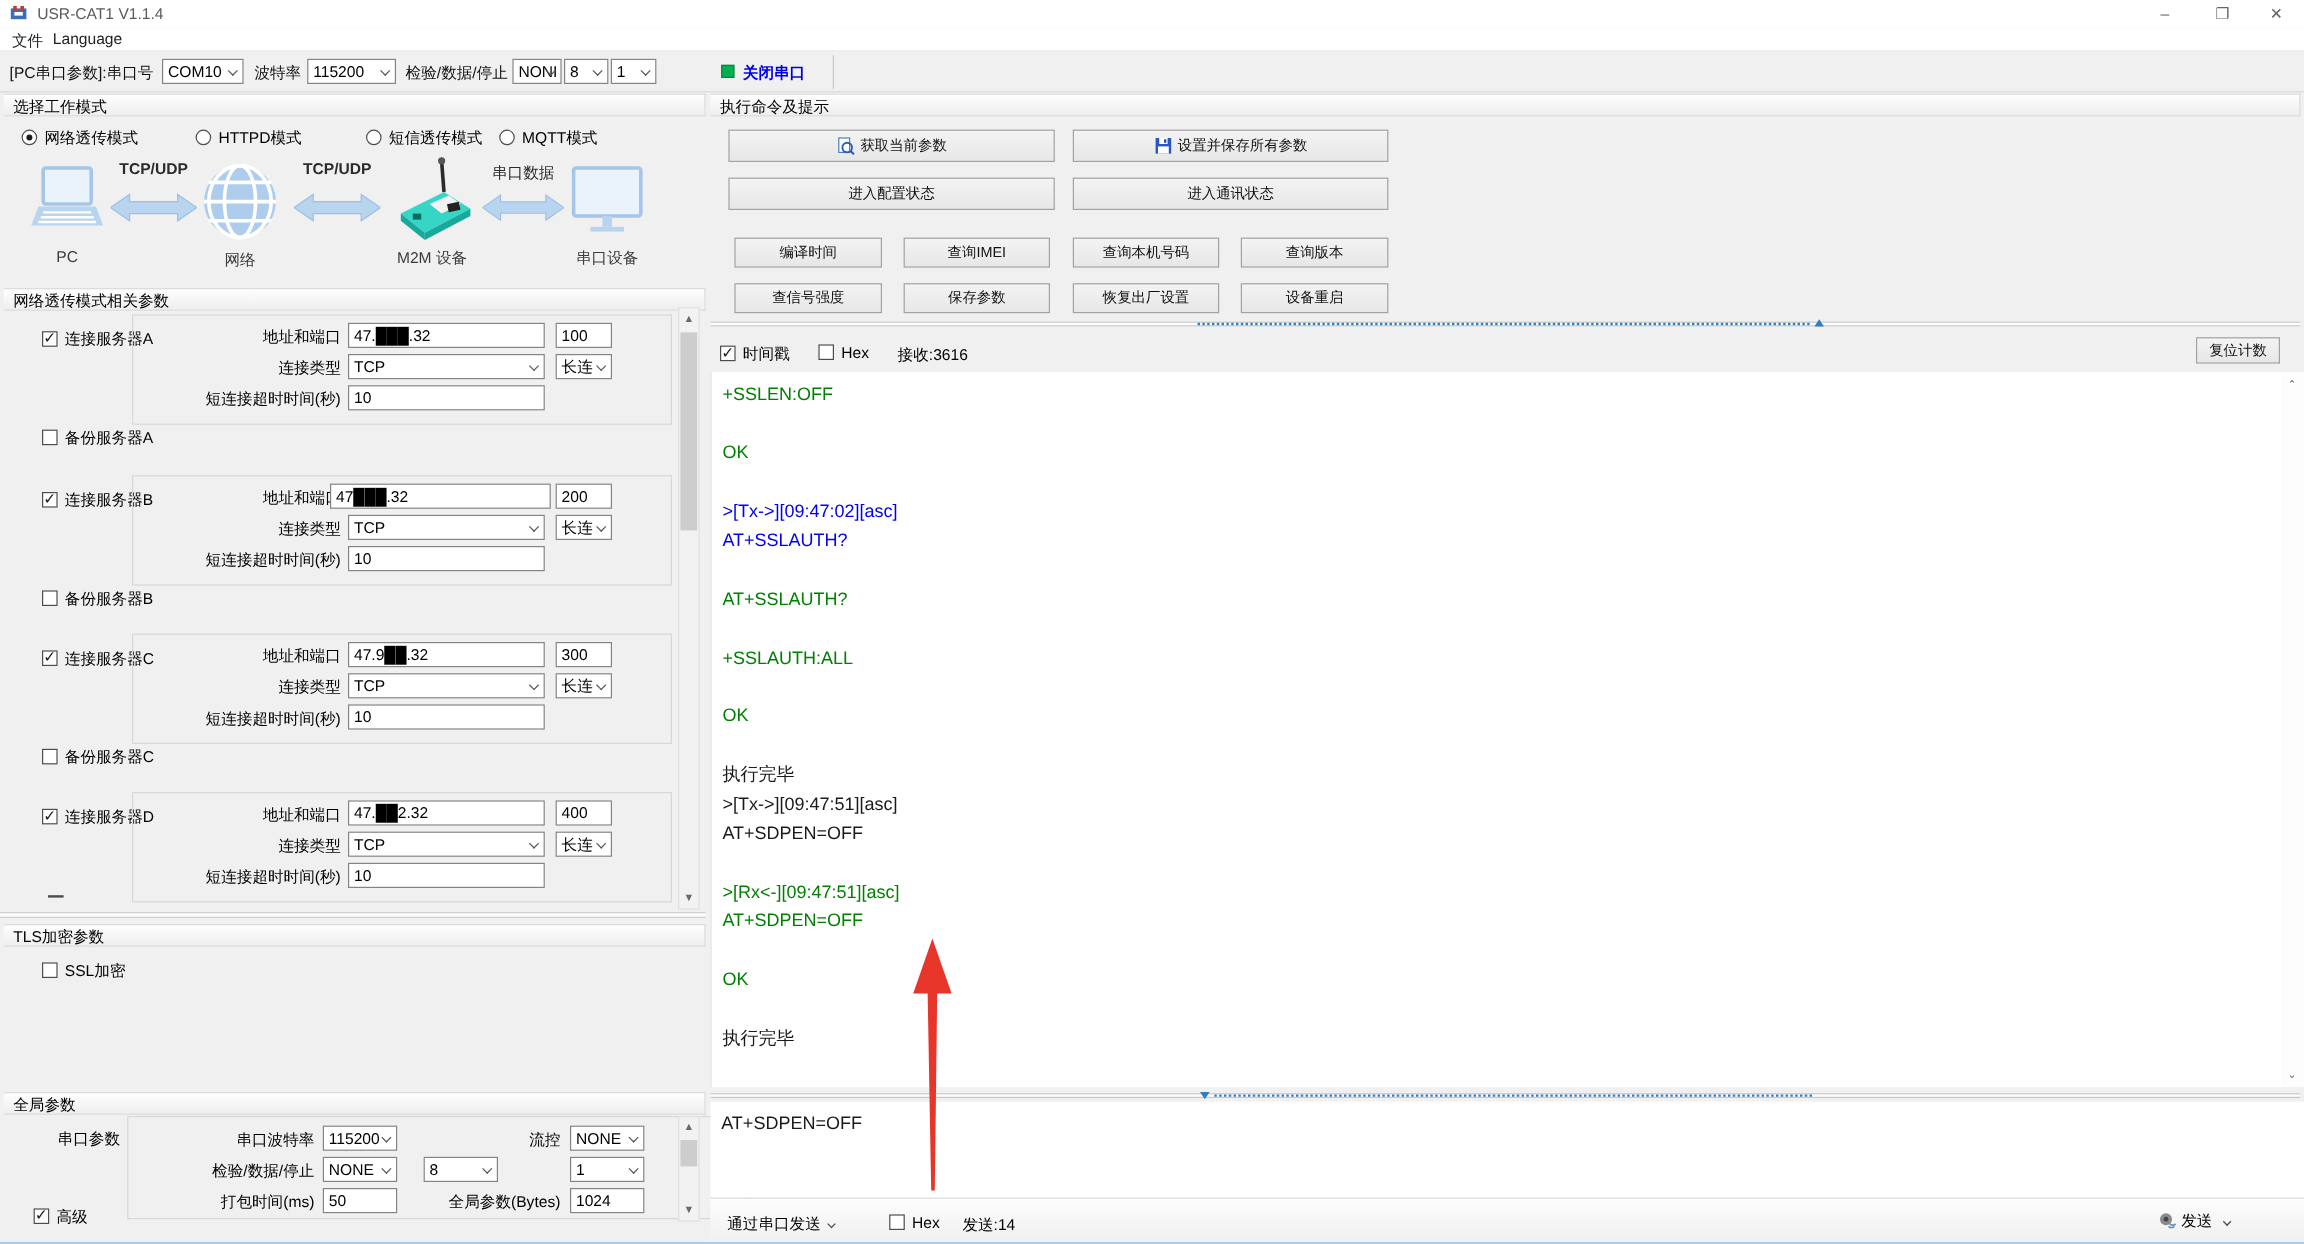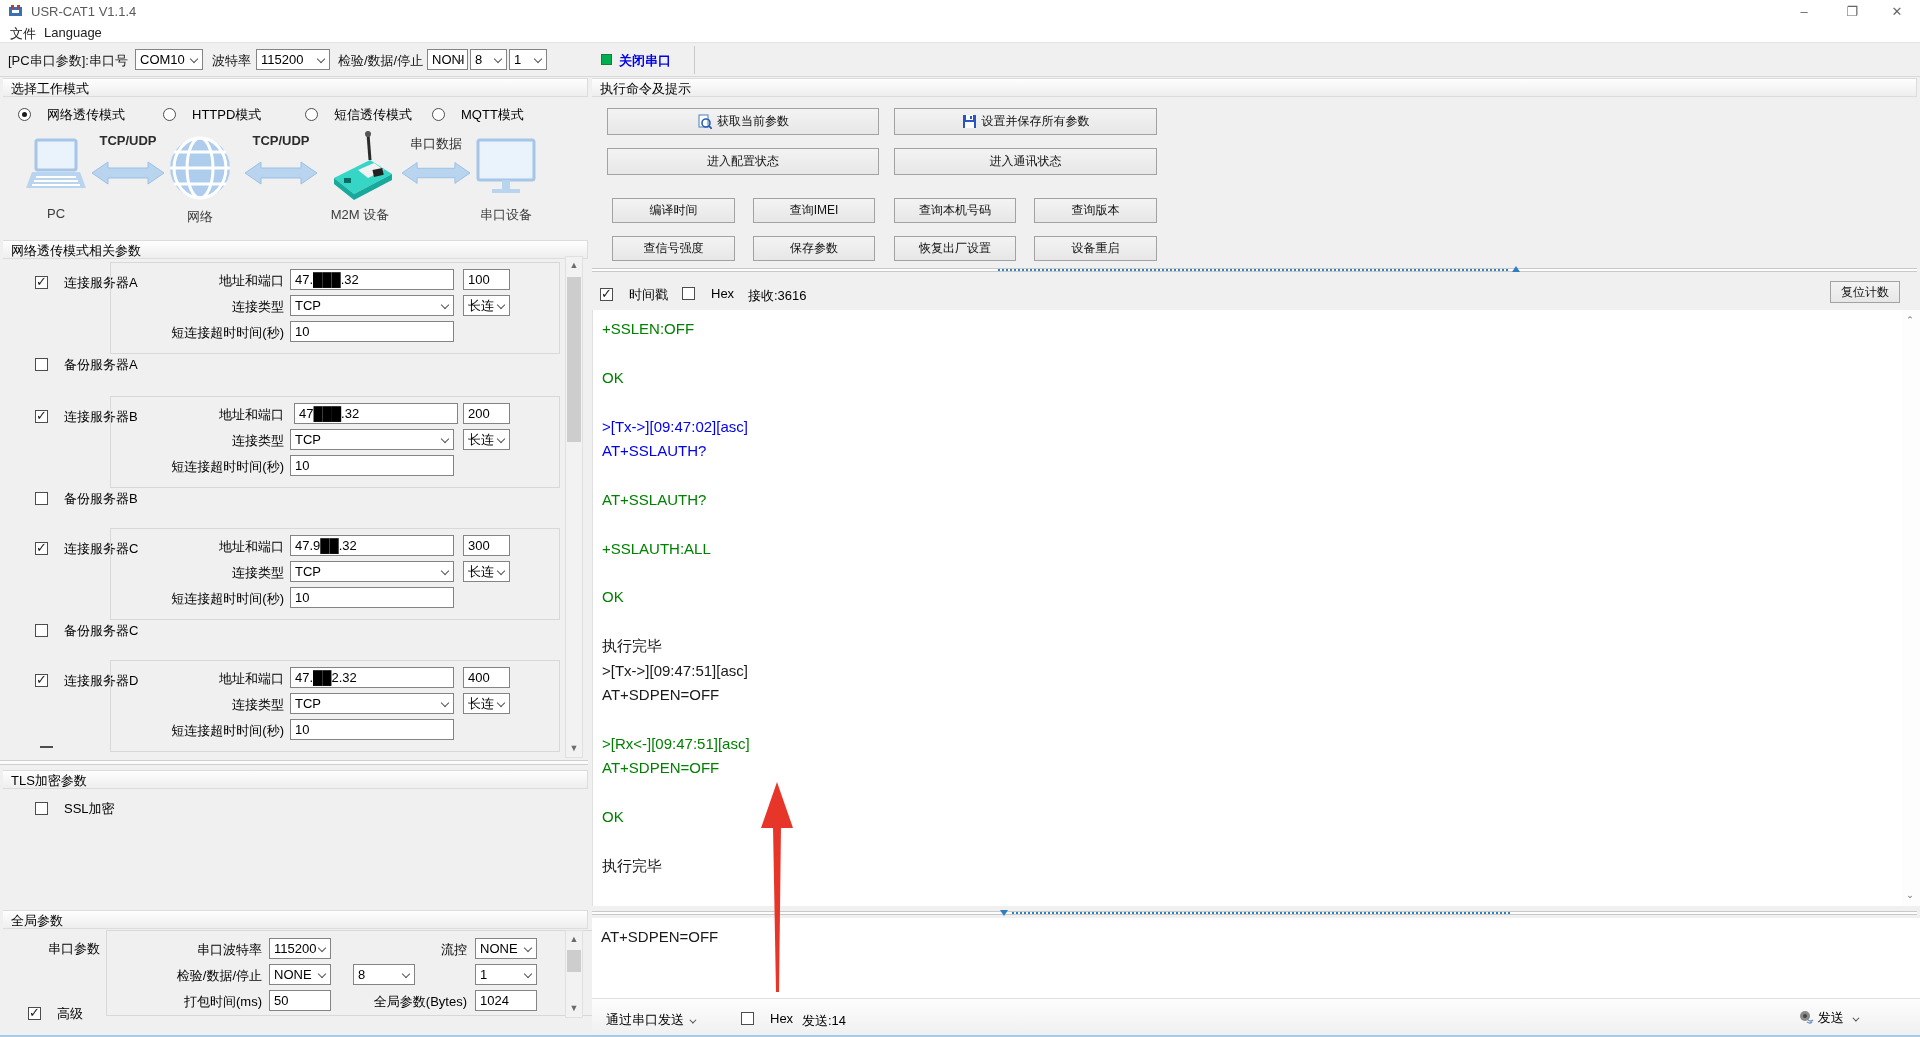--- a/index.html
+++ b/index.html
@@ -25,21 +25,21 @@
   .chev { position:absolute; right:5px; top:6px; width:6px; height:6px; border-right:1px solid #555; border-bottom:1px solid #555; transform:rotate(45deg); }
   .chev-sm { display:inline-block; width:5px; height:5px; border-right:1px solid #444; border-bottom:1px solid #444; transform:rotate(45deg) translateY(-2px); margin-left:5px; }
 
   .btn { position:absolute; background:linear-gradient(#f3f3f3,#e7e7e7); border:1px solid #a2a2a2; font-size:12px; color:#111; display:flex; align-items:center; justify-content:center; gap:5px; }
 
   .cbx { display:inline-block; width:13px; height:13px; background:#fff; border:1px solid #4d4d4d; position:relative; vertical-align:-2px; }
   .cbx.on::after { content:"✓"; position:absolute; left:0px; top:-3px; font-size:13px; color:#1a1a1a; }
   .radio { display:inline-block; width:13px; height:13px; border:1px solid #4d4d4d; border-radius:50%; background:#fff; position:relative; vertical-align:-2px; }
   .radio.on::after { content:""; position:absolute; left:3px; top:3px; width:5px; height:5px; border-radius:50%; background:#1a1a1a; }
   .cb-row { position:absolute; font-size:13px; white-space:nowrap; }
-  .cb-row span.lbl { margin-left:16px; }
+  .cb-row span.lbl { margin-left:6px; }
 
   .group-header { position:absolute; height:19px; background:linear-gradient(#fefefe,#eeeeee); border:1px solid #dcdcdc; border-left:none; font-size:13px; padding:1px 0 0 8px; color:#000; }
 
   .vscroll { position:absolute; width:18px; background:#f2f2f2; border:1px solid #e0e0e0; }
   .scroll-arrow { position:absolute; left:0; width:16px; height:17px; text-align:center; color:#6b6b6b; font-size:9px; line-height:17px; }
   .scroll-thumb { position:absolute; left:1px; width:14px; background:#cdcdcd; }
 
   .sep-double { position:absolute; height:5px; border-top:1px solid #cfcfcf; border-bottom:1px solid #cfcfcf; background:#fbfbfb; }
 
   
@@ -100,21 +100,21 @@
   <div class="abs" style="left:601px; top:10px; width:11px; height:11px; background:#00b050; border:1px solid #1d7a3c;"></div>
   <span class="tb-label" style="left:619px; font-weight:bold; color:#0000e8;">关闭串口</span>
   <div class="abs" style="left:694px; top:2px; width:1px; height:28px; background:#c9c9c9;"></div>
 </div>
 
 <div class="group-header" style="left:3px; top:78px; width:585px;">选择工作模式</div>
 <div id="mode-radios">
     <label class="cb-row" style="left: 18px; top: 106px;"><span class="radio on"></span><span class="lbl">网络透传模式</span></label>
     <label class="cb-row" style="left: 163px; top: 106px;"><span class="radio"></span><span class="lbl">HTTPD模式</span></label>
     <label class="cb-row" style="left: 305px; top: 106px;"><span class="radio"></span><span class="lbl">短信透传模式</span></label>
-    <label class="cb-row" style="left: 432px; top: 106px;"><span class="radio"></span><span class="lbl">MQTT模式</span></label>
+    <label class="cb-row" style="left: 416px; top: 106px;"><span class="radio"></span><span class="lbl">MQTT模式</span></label>
   </div>
 
 <svg class="abs" style="left:26px; top:138px;" width="60" height="62" viewBox="0 0 60 62">
   <rect x="10" y="2" width="40" height="30" rx="2" fill="#eaf2fb" stroke="#a5c6e8" stroke-width="3"></rect>
   <polygon points="6,34 54,34 60,50 0,50" fill="#b9d4ee"></polygon>
   <g stroke="#ffffff" stroke-width="2">
       <line x1="10" y1="39" x2="50" y2="39"></line>
       <line x1="8" y1="43" x2="52" y2="43"></line>
       <line x1="6" y1="47" x2="54" y2="47"></line>
     </g>
@@ -177,21 +177,21 @@
         <div class="tb" style="left: 179px; top: 58px; width: 164px;">10</div>
       </div>
     </div>
     <div class="cb-row" style="left: 35px; top: 356px;"><span class="cbx"></span><span class="lbl">备份服务器A</span></div>
     <div class="server-block" style="top: 396px;">
       <div class="cb-row" style="left: 35px; top: 12px;"><span class="cbx on"></span><span class="lbl">连接服务器B</span></div>
       <div class="sbox">
         <div class="srow-label" style="left: 8px; top: 9px;">地址和端口</div>
         <div class="srow-label" style="left: 8px; top: 35px;">连接类型</div>
         <div class="srow-label" style="left: 8px; top: 61px;">短连接超时时间(秒)</div>
-        <div class="tb" style="left: 183px; top: 6px; width: 164px;">47███.32</div>
+        <div class="tb" style="left: 164px; top: 6px; width: 184px;">47███.32</div>
         <div class="tb" style="left: 352px; top: 6px; width: 47px;">200</div>
         <div class="dd" style="left: 179px; top: 32px; width: 164px;">TCP<i class="chev"></i></div>
         <div class="dd" style="left: 352px; top: 32px; width: 47px;">长连<i class="chev"></i></div>
         <div class="tb" style="left: 179px; top: 58px; width: 164px;">10</div>
       </div>
     </div>
     <div class="cb-row" style="left: 35px; top: 490px;"><span class="cbx"></span><span class="lbl">备份服务器B</span></div>
     <div class="server-block" style="top: 528px;">
       <div class="cb-row" style="left: 35px; top: 12px;"><span class="cbx on"></span><span class="lbl">连接服务器C</span></div>
       <div class="sbox">

